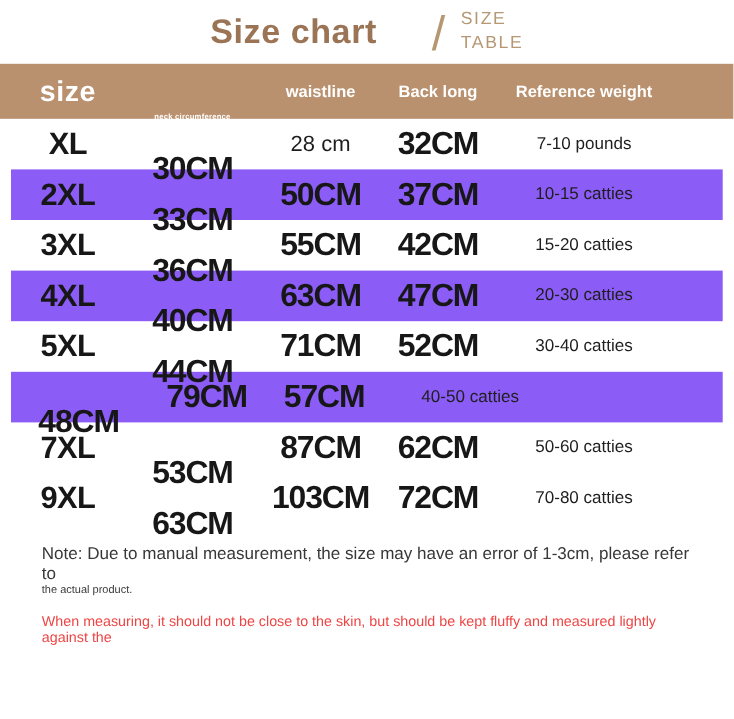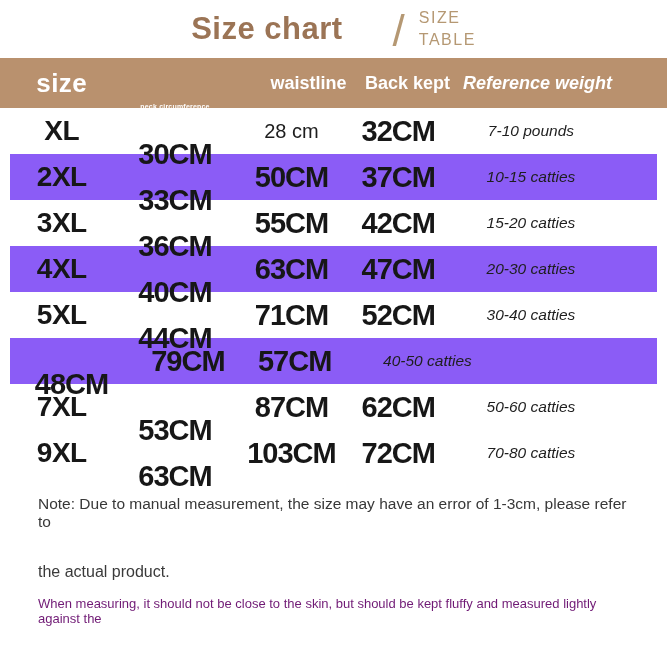--- a/index.html
+++ b/index.html
@@ -56,48 +56,48 @@
     margin: 0 10px;
     display: flex;
     align-items: center;
   }
   .row.striped { background: #8b5cf6; }
 
   .c1 { width: 16%; text-align: center; }
   .c2 { width: 19%; text-align: center; margin-top: 47px; }
   .c3 { width: 17%; text-align: center; }
   .c4 { width: 16%; text-align: center; }
-  .c5 { width: 32%; text-align: center; padding-right: 45px; font-style: italic; }
+  .c5 { width: 32%; text-align: center; padding-right: 45px; }
 
   .th { color: #ffffff; font-weight: 700; }
   .th.size-h { font-size: 26px; letter-spacing: 0.5px; }
   .th.tiny-h { font-size: 7px; letter-spacing: 0.2px; }
-  .th.mid-h  { font-size: 18px; text-align: right; }
+  .th.mid-h  { font-size: 15px; }
 
   .size-cell {
     font-size: 28px; font-weight: 700;
     color: #171717; letter-spacing: -0.5px;
   }
   .val-cell {
     font-size: 29px; font-weight: 700;
     color: #171717; letter-spacing: -1px;
   }
   .val-cell.small-val {
     font-size: 20px; font-weight: 400; letter-spacing: 0;
     color: #1d1d1d;
   }
   .weight-cell {
     font-size: 15.5px; font-weight: 400; color: #1e1e1e;
   }
 
   
   .notes { padding: 19px 38px 0 38px; }
   .note-line1 { font-size: 15.5px; color: #383838; }
-  .note-line2 { font-size: 16px;   color: #3a3a3a; margin-bottom: 15px; margin-top: 32px; }
-  .note-line3 { font-size: 13px;   color: #701a75; margin-bottom: 25px; }
+  .note-line2 { font-size: 10px;   color: #3a3a3a; margin-bottom: 15px; }
+  .note-line3 { font-size: 13px;   color: #ef4444; margin-bottom: 25px; }
 </style>
 </head>
 <body>
 
 <div class="page">
 
   <div class="title-bar">
     <div class="main-title">Size chart</div>
     <div class="slash">/</div>
     <div class="sub-title">
@@ -105,21 +105,21 @@
       <span>TABLE</span>
     </div>
   </div>
 
   <div class="size-table">
 
     <div class="thead">
       <div class="c1 th size-h">size</div>
       <div class="c2 th tiny-h">neck circumference</div>
       <div class="c3 th mid-h">waistline</div>
-      <div class="c4 th mid-h">Back kept</div>
+      <div class="c4 th mid-h">Back long</div>
       <div class="c5 th mid-h">Reference weight</div>
     </div>
 
     <div class="row">
       <div class="c1 size-cell">XL</div>
       <div class="c2 val-cell">30CM</div>
       <div class="c3 val-cell small-val">28 cm</div>
       <div class="c4 val-cell">32CM</div>
       <div class="c5 weight-cell">7-10 pounds</div>
     </div>

